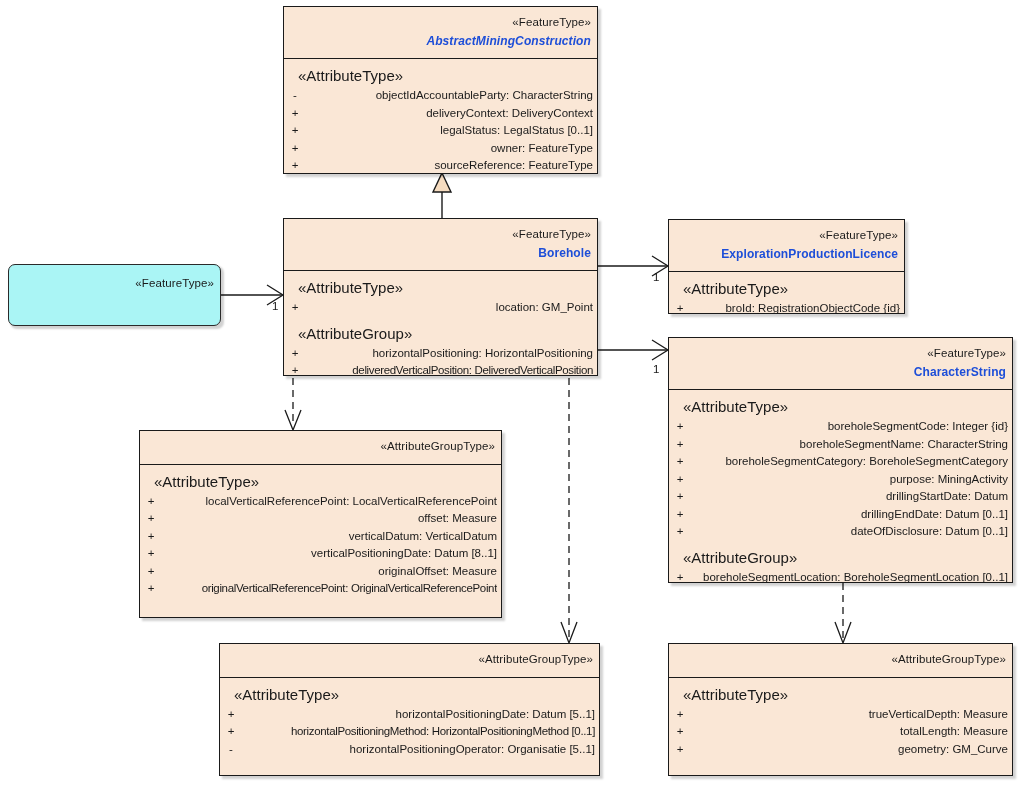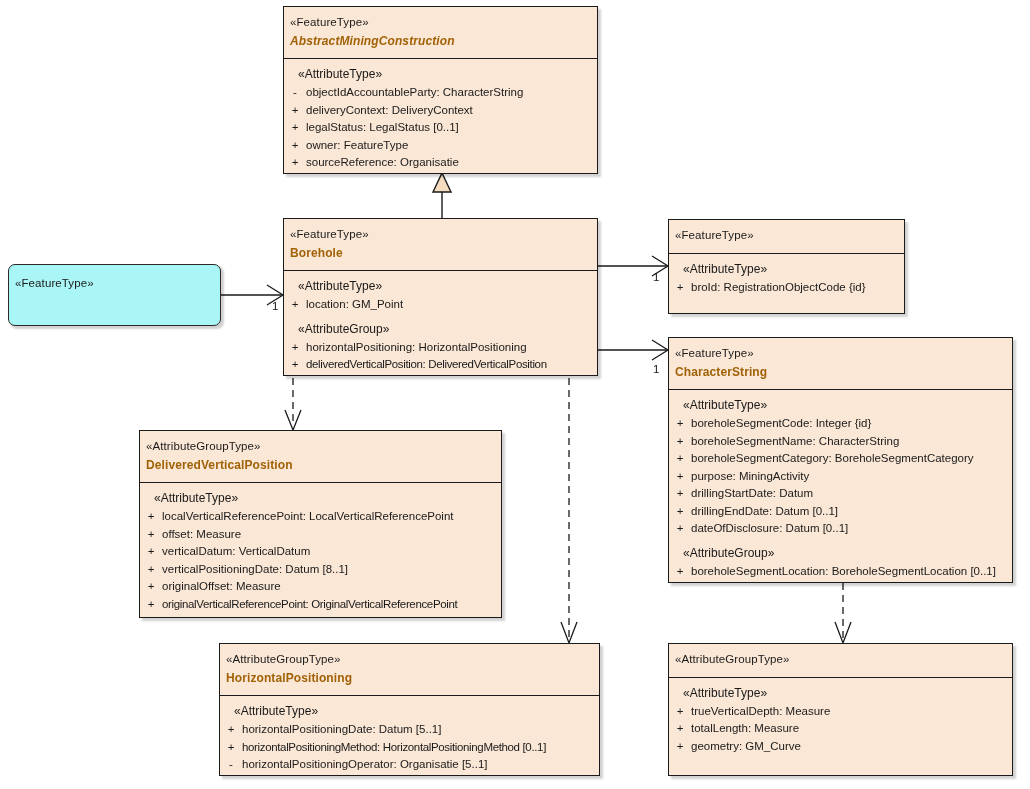--- a/index.html
+++ b/index.html
@@ -26,49 +26,49 @@
     background: #fae7d6;
     box-shadow: 2.5px 2.5px 2px rgba(0,0,0,0.18);
     overflow: hidden;
   }
   .uml-class.rounded {
     border-radius: 7px;
     background: #aaf5f5;
     border: 1.2px solid #2a2a2a;
   }
   .uml-head {
-    text-align: left;
+    text-align: right;
     padding: 8px 6px 9px 6px;
     line-height: 1.38;
   }
   .uml-class:not(.rounded) .uml-head {
     border-bottom: 1.8px solid #1a1a1a;
   }
   .stereotype {
     display: block;
     font-size: 11.5px;
     color: #1a1a1a;
     letter-spacing: 0.1px;
   }
   .cname {
     display: block;
     font-size: 12px;
     font-weight: bold;
-    color: #a16207;
+    color: #1d4ed8;
     margin-top: 2px;
     letter-spacing: 0.1px;
   }
   .cname.italic {
     font-style: italic;
   }
   .uml-body {
     padding: 7px 0 8px 0;
   }
   .group-label {
-    font-size: 12px;
+    font-size: 15px;
     color: #1a1a1a;
     padding: 1px 0 3px 14px;
   }
   .attr-row {
     display: flex;
     align-items: baseline;
     font-size: 11.5px;
     color: #1a1a1a;
     line-height: 1.52;
     padding: 0 4px 0 0;
@@ -77,20 +77,21 @@
   .attr-vis {
     width: 22px;
     flex: 0 0 22px;
     text-align: center;
     font-size: 11.5px;
     color: #1a1a1a;
   }
   .attr-text {
     flex: 1 1 auto;
     overflow: hidden;
+    text-align: right;
   }
   .attr-text.tight {
     letter-spacing: -0.35px;
   }
 
   
   .conn-layer {
     position: absolute;
     left: 0; top: 0;
     width: 1030px;
@@ -169,21 +170,21 @@
       <div class="attr-row">
         <span class="attr-vis">+</span>
         <span class="attr-text">legalStatus: LegalStatus [0..1]</span>
       </div>
       <div class="attr-row">
         <span class="attr-vis">+</span>
         <span class="attr-text">owner: FeatureType</span>
       </div>
       <div class="attr-row">
         <span class="attr-vis">+</span>
-        <span class="attr-text">sourceReference: Organisatie</span>
+        <span class="attr-text">sourceReference: FeatureType</span>
       </div>
     </div>
   </div>
 
   <div class="uml-class" style="left:283px; top:218px; width:315px; height:158px;">
     <div class="uml-head">
       <span class="stereotype">«FeatureType»</span>
       <span class="cname">Borehole</span>
     </div>
     <div class="uml-body">
@@ -206,20 +207,21 @@
 
   <div class="uml-class rounded" style="left:8px; top:264px; width:213px; height:62px;">
     <div class="uml-head" style="padding-top:11px;">
       <span class="stereotype">«FeatureType»</span>
     </div>
   </div>
 
   <div class="uml-class" style="left:668px; top:219px; width:237px; height:95px;">
     <div class="uml-head">
       <span class="stereotype">«FeatureType»</span>
+      <span class="cname">ExplorationProductionLicence</span>
     </div>
     <div class="uml-body">
       <div class="group-label">«AttributeType»</div>
       <div class="attr-row">
         <span class="attr-vis">+</span>
         <span class="attr-text">broId: RegistrationObjectCode {id}</span>
       </div>
     </div>
   </div>
 
@@ -262,21 +264,20 @@
       <div class="attr-row">
         <span class="attr-vis">+</span>
         <span class="attr-text">boreholeSegmentLocation: BoreholeSegmentLocation [0..1]</span>
       </div>
     </div>
   </div>
 
   <div class="uml-class" style="left:139px; top:430px; width:363px; height:188px;">
     <div class="uml-head">
       <span class="stereotype">«AttributeGroupType»</span>
-      <span class="cname">DeliveredVerticalPosition</span>
     </div>
     <div class="uml-body">
       <div class="group-label">«AttributeType»</div>
       <div class="attr-row">
         <span class="attr-vis">+</span>
         <span class="attr-text">localVerticalReferencePoint: LocalVerticalReferencePoint</span>
       </div>
       <div class="attr-row">
         <span class="attr-vis">+</span>
         <span class="attr-text">offset: Measure</span>
@@ -296,21 +297,20 @@
       <div class="attr-row">
         <span class="attr-vis">+</span>
         <span class="attr-text tight">originalVerticalReferencePoint: OriginalVerticalReferencePoint</span>
       </div>
     </div>
   </div>
 
   <div class="uml-class" style="left:219px; top:643px; width:381px; height:133px;">
     <div class="uml-head">
       <span class="stereotype">«AttributeGroupType»</span>
-      <span class="cname">HorizontalPositioning</span>
     </div>
     <div class="uml-body">
       <div class="group-label">«AttributeType»</div>
       <div class="attr-row">
         <span class="attr-vis">+</span>
         <span class="attr-text">horizontalPositioningDate: Datum [5..1]</span>
       </div>
       <div class="attr-row">
         <span class="attr-vis">+</span>
         <span class="attr-text tight">horizontalPositioningMethod: HorizontalPositioningMethod [0..1]</span>

